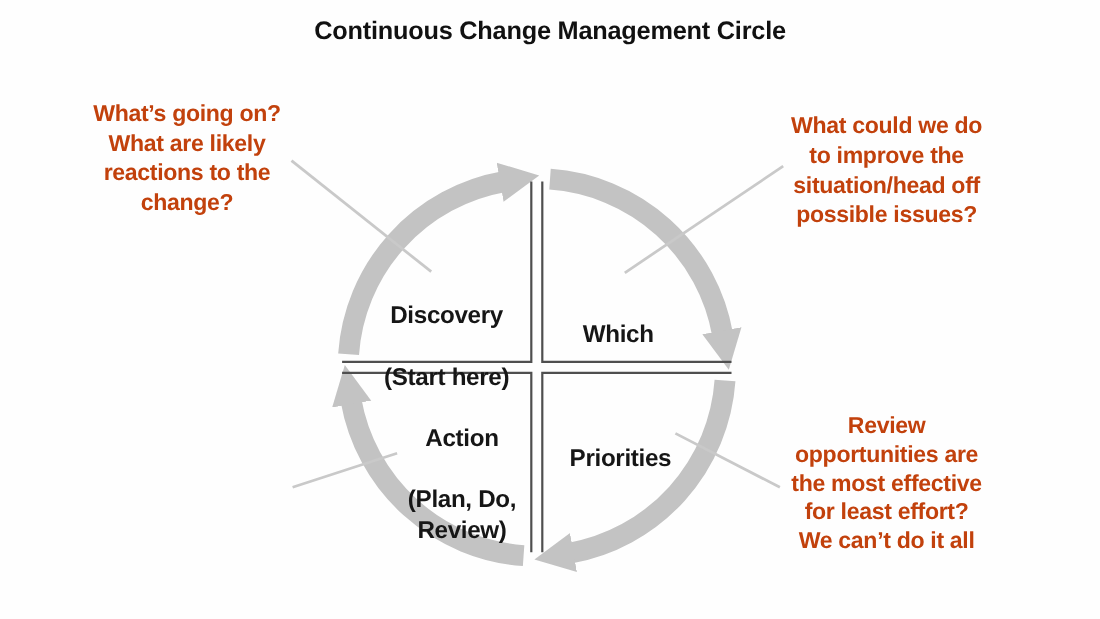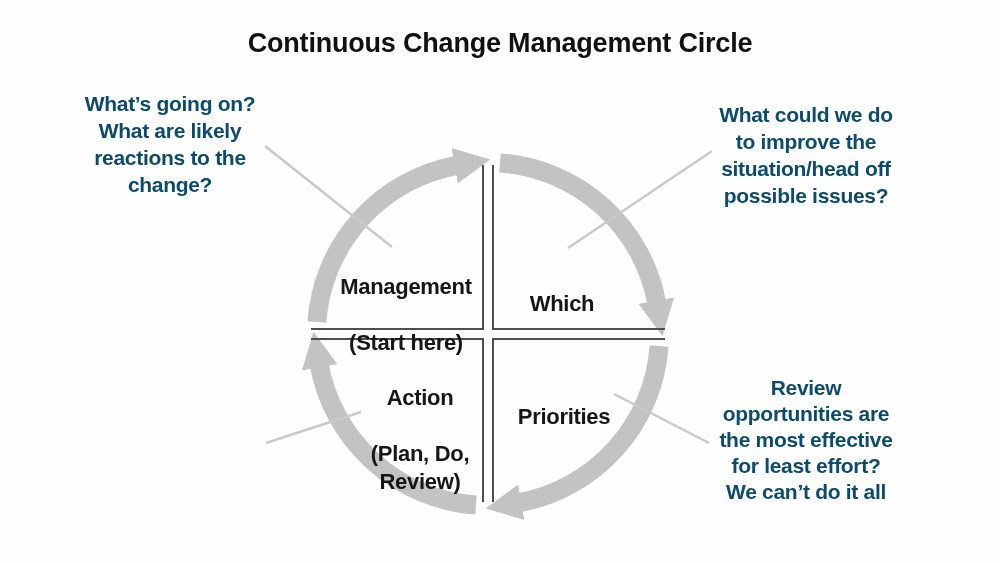--- a/index.html
+++ b/index.html
@@ -7,45 +7,45 @@
     position: relative;
     width: 1000px;
     height: 563px;
     background: #fefefe;
     font-family: "Liberation Sans", "DejaVu Sans", sans-serif;
     color: #1a1a1a;
     overflow: hidden;
   }
   .title {
     position: absolute;
-    top: 28px;
+    top: 14px;
     left: 0;
     width: 100%;
     margin: 0;
     text-align: center;
-    font-size: 27px;
+    font-size: 23px;
     font-weight: bold;
     letter-spacing: -0.2px;
     color: #111111;
   }
   .diagram-svg {
     position: absolute;
     left: 0;
     top: 0;
     width: 1000px;
     height: 563px;
   }
   .note {
     position: absolute;
     text-align: center;
     font-size: 21px;
     font-weight: 600;
     letter-spacing: -0.3px;
     white-space: pre-line;
-    color: #0c4a6e;
+    color: #c2410c;
   }
   .note.tl { left: 55px;  top: 90px;  width: 230px; line-height: 27px; }
   .note.tr { left: 694px; top: 90px;  width: 224px; line-height: 27px; margin-top: 11px; }
   .note.bl { left: 70px;  top: 389px; width: 200px; line-height: 26px; }
   .note.br { left: 700px; top: 375px; width: 212px; line-height: 26px; }
   .qlabel {
     position: absolute;
     text-align: center;
     font-size: 22px;
     font-weight: bold;
@@ -103,21 +103,21 @@
 to improve the
 situation/head off
 possible issues?</div>
   <div class="note br">Review
 opportunities are
 the most effective
 for least effort?
 We can’t do it all</div>
 
   <div class="qlabel discovery">
-    <div>Management</div>
+    <div>Discovery</div>
     <div>(Start here)</div>
   </div>
   <div class="qlabel ideas">
     <div>Which</div>
   </div>
   <div class="qlabel action">
     <div>Action</div>
     <div>(Plan, Do,
 Review)</div>
   </div>

